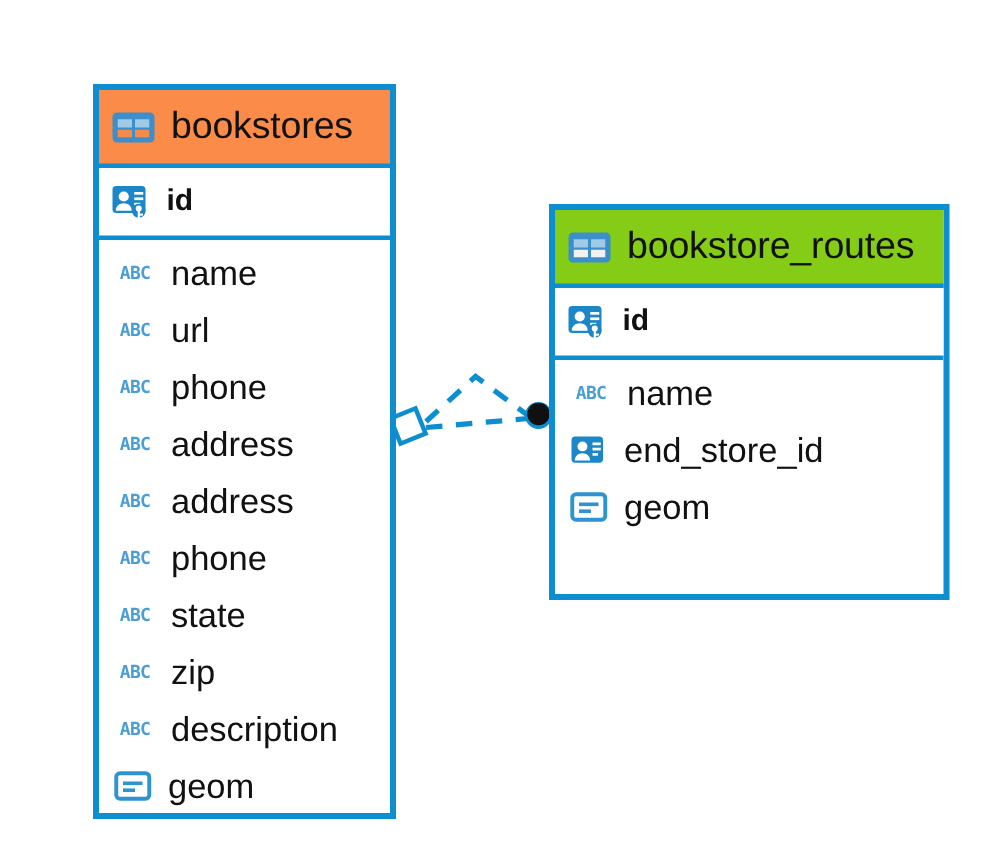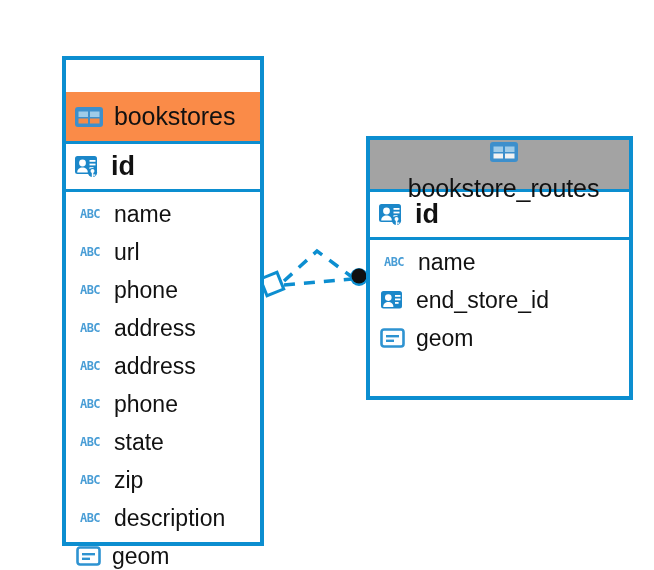--- a/index.html
+++ b/index.html
@@ -42,42 +42,42 @@
 
   .entity-header {
     box-sizing: border-box;
     height: 52px;
     display: flex;
     align-items: center;
     padding-left: 8px;
     gap: 10px;
     border-bottom: 3px solid #0c8ed0;
   }
-  .entity-header.accent-orange { background: #fa8b48; margin-top: 32px; }
-  .entity-header.accent-gray   { background: #a3a3a3; flex-direction: column; }
+  .entity-header.accent-orange { background: #fa8b48; }
+  .entity-header.accent-gray   { background: #84cc16; }
 
   .entity-title {
     font-size: 25px;
     color: #111111;
     white-space: nowrap;
     letter-spacing: -0.1px;
   }
 
   .pk-row {
     box-sizing: border-box;
     height: 48px;
     display: flex;
     align-items: center;
     padding-left: 8px;
     gap: 9px;
     background: #ffffff;
     border-bottom: 3px solid #0c8ed0;
   }
   .pk-label {
-    font-size: 27px;
+    font-size: 20px;
     font-weight: bold;
     color: #111111;
   }
 
   .field-list {
     padding-top: 3px;
   }
   .field-row {
     height: 38px;
     display: flex;

